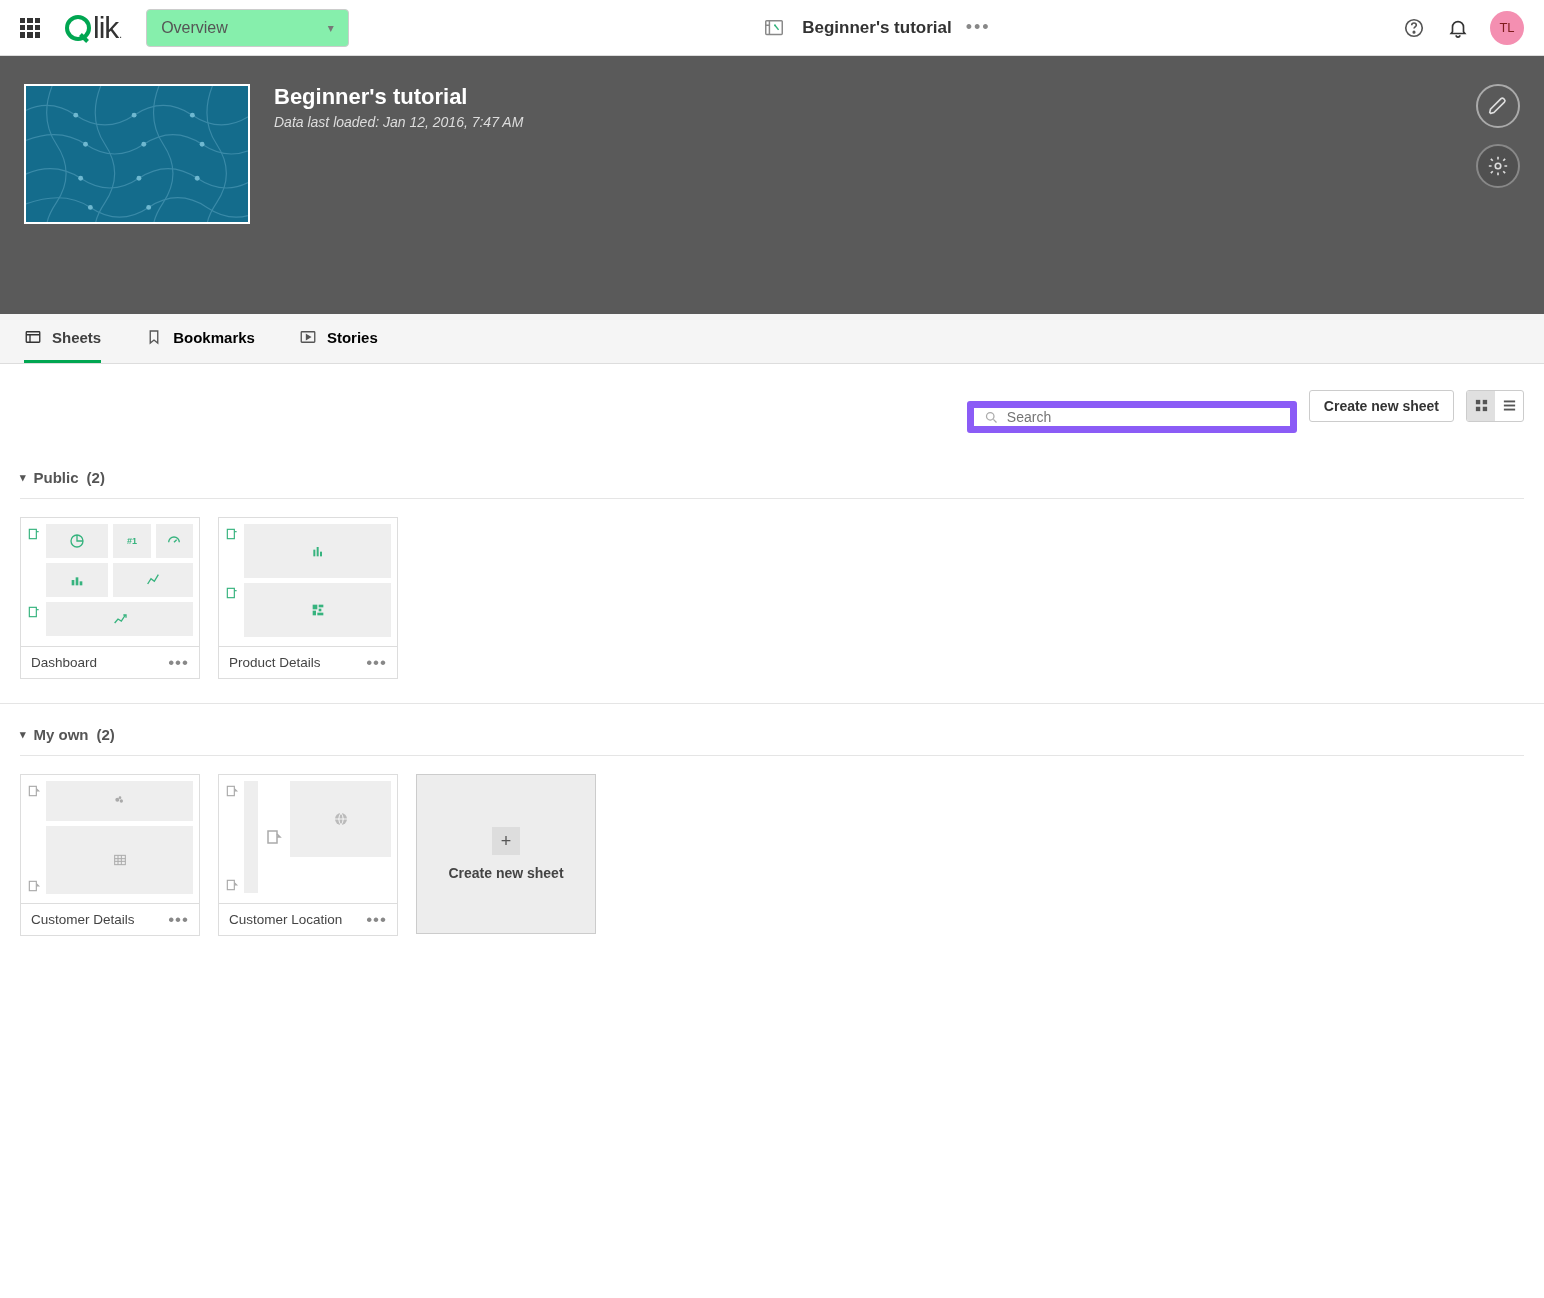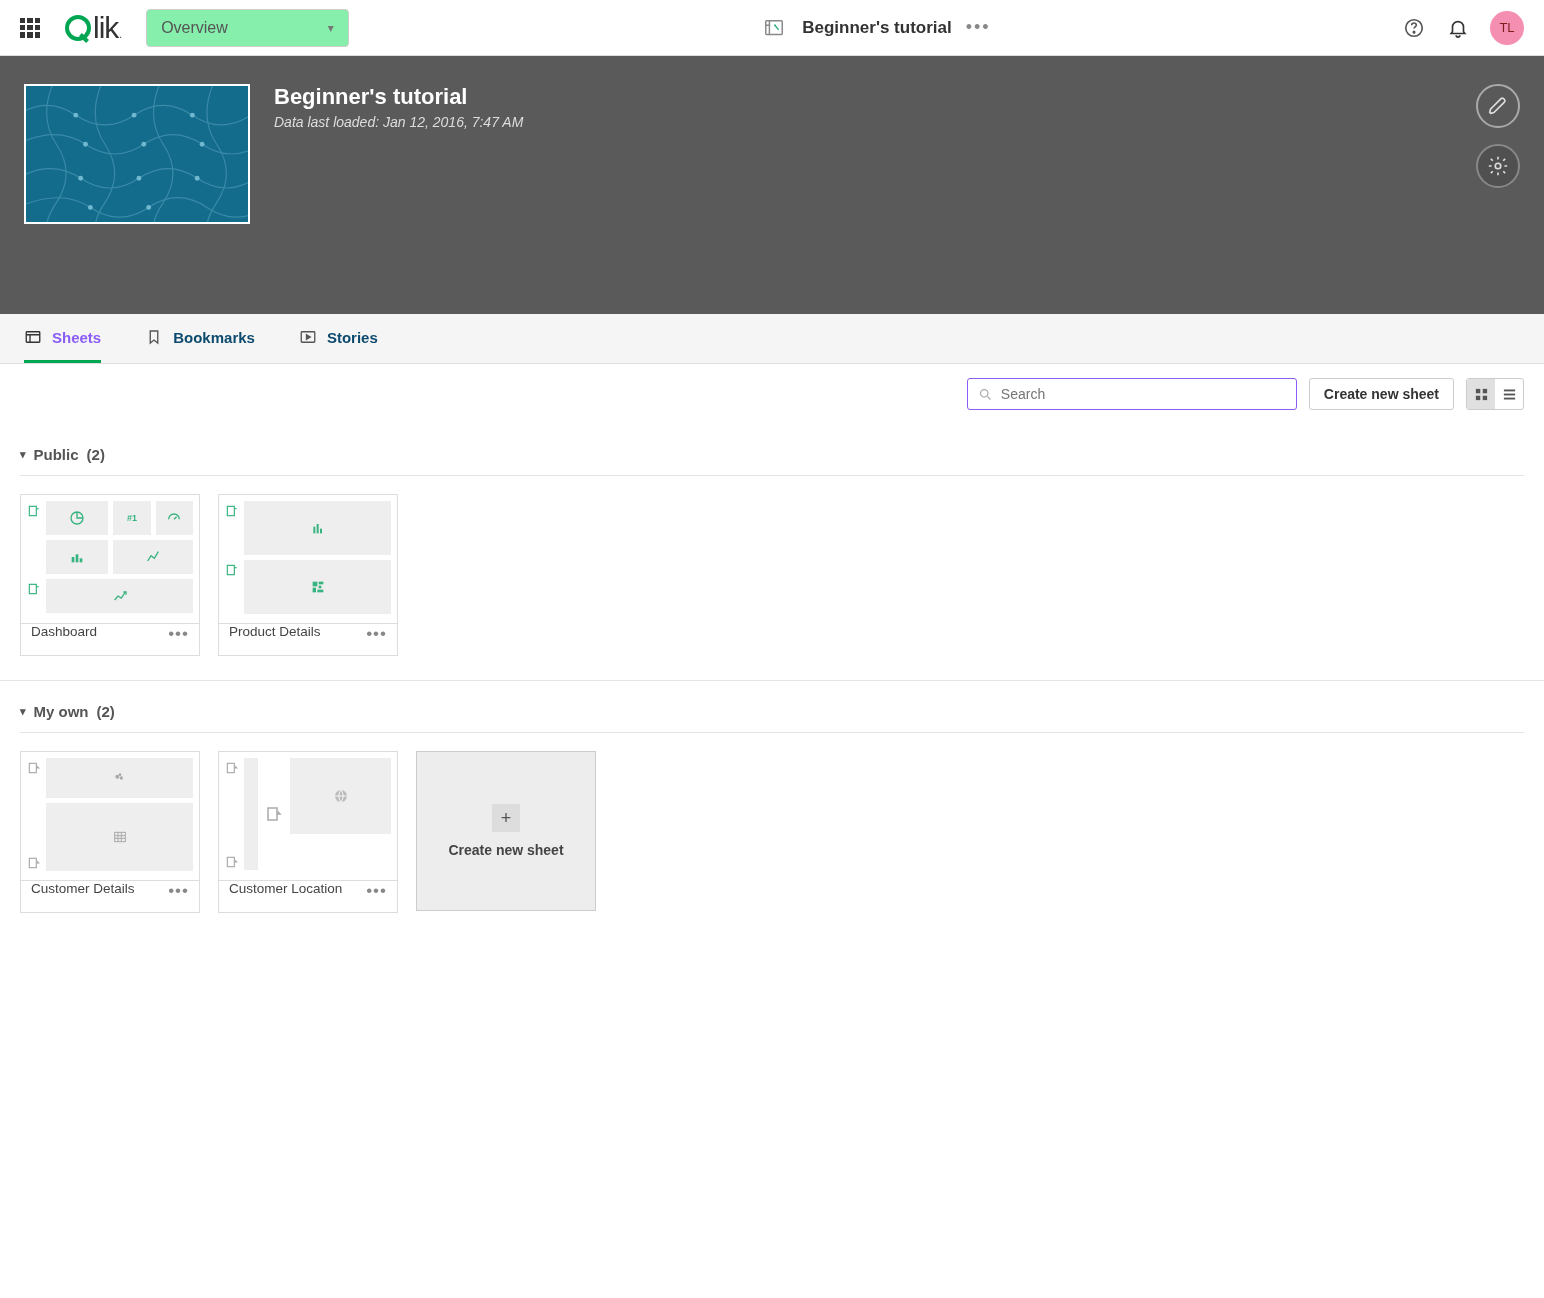--- a/index.html
+++ b/index.html
@@ -30,41 +30,41 @@
 .thumb svg { width:100%; height:100%;}
 .hero-text h1 { color:#fff; font-size:22px; font-weight:700; margin-bottom:4px;}
 .hero-text .sub { color:#ddd; font-style:italic; font-size:14px;}
 .hero-actions { position:absolute; right:24px; top:28px; display:flex; flex-direction:column; gap:16px;}
 .circ-btn { width:44px; height:44px; border-radius:50%; border:2px solid #aaa; background:#595959; display:flex; align-items:center; justify-content:center; cursor:pointer;}
 .circ-btn.gear { background:#505050; border-color:#888;}
 .circ-btn svg { stroke:#ddd; fill:none;}
 
 
 .tabs { height:50px; background:#f5f5f5; border-bottom:1px solid #ddd; display:flex; align-items:center; padding:0 24px; gap:44px;}
-.tab { display:flex; align-items:center; gap:10px; height:100%; color:#0c4a6e; font-weight:600; cursor:pointer; border-bottom:3px solid transparent; font-size:15px;}
-.tab.active { border-bottom-color:#00a651; color:#8b5cf6;justify-content:space-between;}
+.tab { display:flex; align-items:center; gap:10px; height:100%; color:#000000; font-weight:600; cursor:pointer; border-bottom:3px solid transparent; font-size:15px;}
+.tab.active { border-bottom-color:#00a651; color:#404040;justify-content:space-between;}
 .tab svg { width:18px; height:18px;}
 
 
 .toolbar { display:flex; justify-content:flex-end; align-items:center; gap:12px; padding:14px 20px;}
-.search { width:330px; height:32px; border:1px solid #8b5cf6; border-radius:3px; display:flex; align-items:center; padding:0 10px; gap:8px; color:#999;}
+.search { width:330px; height:32px; border:7px solid #8b5cf6; border-radius:3px; display:flex; align-items:center; padding:0 10px; gap:8px; color:#999;margin-top:23px;}
 .search input { border:none; outline:none; flex:1; font-size:14px; color:#333;}
 .create-btn { height:32px; border:1px solid #ccc; border-radius:3px; padding:0 14px; background:#fff; font-weight:600; cursor:pointer; color:#333; font-size:14px;}
 .view-toggle { display:flex; border:1px solid #ccc; border-radius:3px; overflow:hidden;}
 .view-toggle div { width:28px; height:30px; display:flex; align-items:center; justify-content:center; cursor:pointer;}
 .view-toggle .active { background:#e0e0e0;}
 
 
 .section { padding: 10px 20px 24px 20px;}
 .section-hdr { display:flex; align-items:center; gap:8px; color:#555; font-weight:600; padding:12px 0; border-bottom:1px solid #e5e5e5; font-size:15px; cursor:pointer;}
 .section-hdr .chev { font-size:11px;}
 .cards { display:flex; gap:18px; padding-top:18px; flex-wrap:wrap;}
 .card { width:180px; border:1px solid #ddd; background:#fff; cursor:pointer;}
 .card-preview { height:128px; background:#fff; padding:6px; display:flex; flex-direction:column; gap:5px;}
-.card-footer { height:32px; border-top:1px solid #ddd; display:flex; align-items:flex-start; justify-content:space-between; padding:0 10px; font-size:13.5px; color:#444;}
+.card-footer { height:32px; border-top:1px solid #ddd; display:flex; align-items:center; justify-content:space-between; padding:0 10px; font-size:13.5px; color:#444;}
 .card-footer .dots { color:#888; font-size:17px; letter-spacing:1px; cursor:pointer;}
 .create-card { width:180px; height:160px; border:1px solid #ccc; background:#ededed; display:flex; flex-direction:column; align-items:center; justify-content:center; gap:10px; cursor:pointer;}
 .plus-box { width:28px; height:28px; background:#ddd; display:flex; align-items:center; justify-content:center; font-size:18px; color:#555;}
 .create-card-label { font-weight:600; color:#444; font-size:14px;}
 
 
 .prow { display:flex; gap:5px; align-self:stretch;}
 .pbox { background:#eee; flex:1; display:flex; align-items:center; justify-content:center;}
 .pside { width:14px; background:transparent; display:flex; align-items:flex-start; justify-content:center; padding-top:2px;}
 .pside svg, .pbox svg { width:16px; height:16px;}

